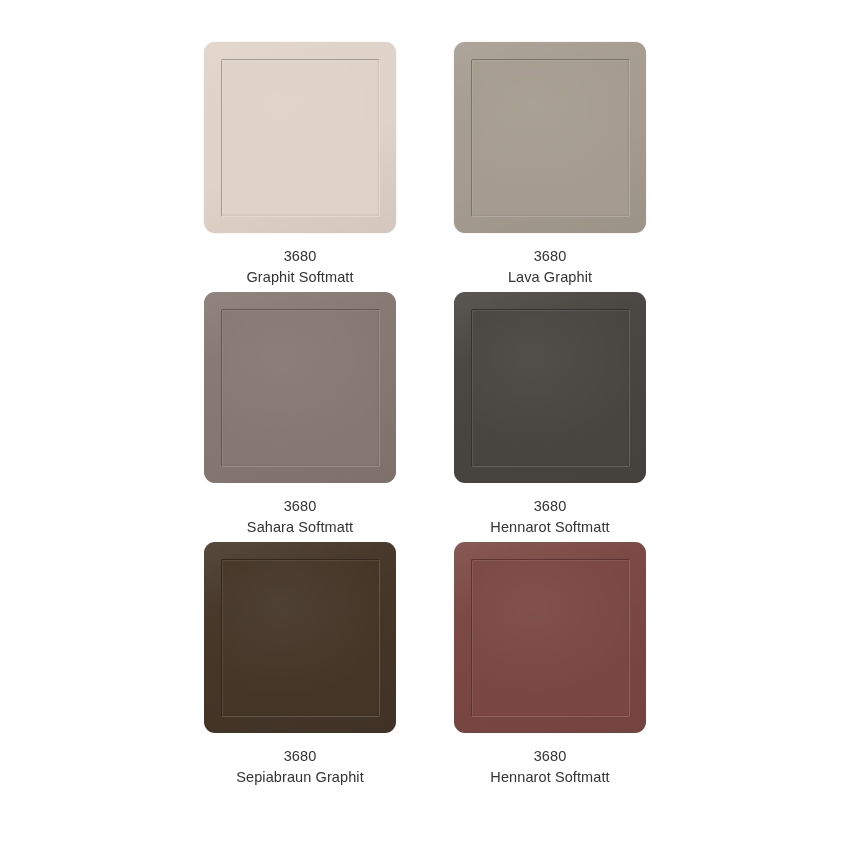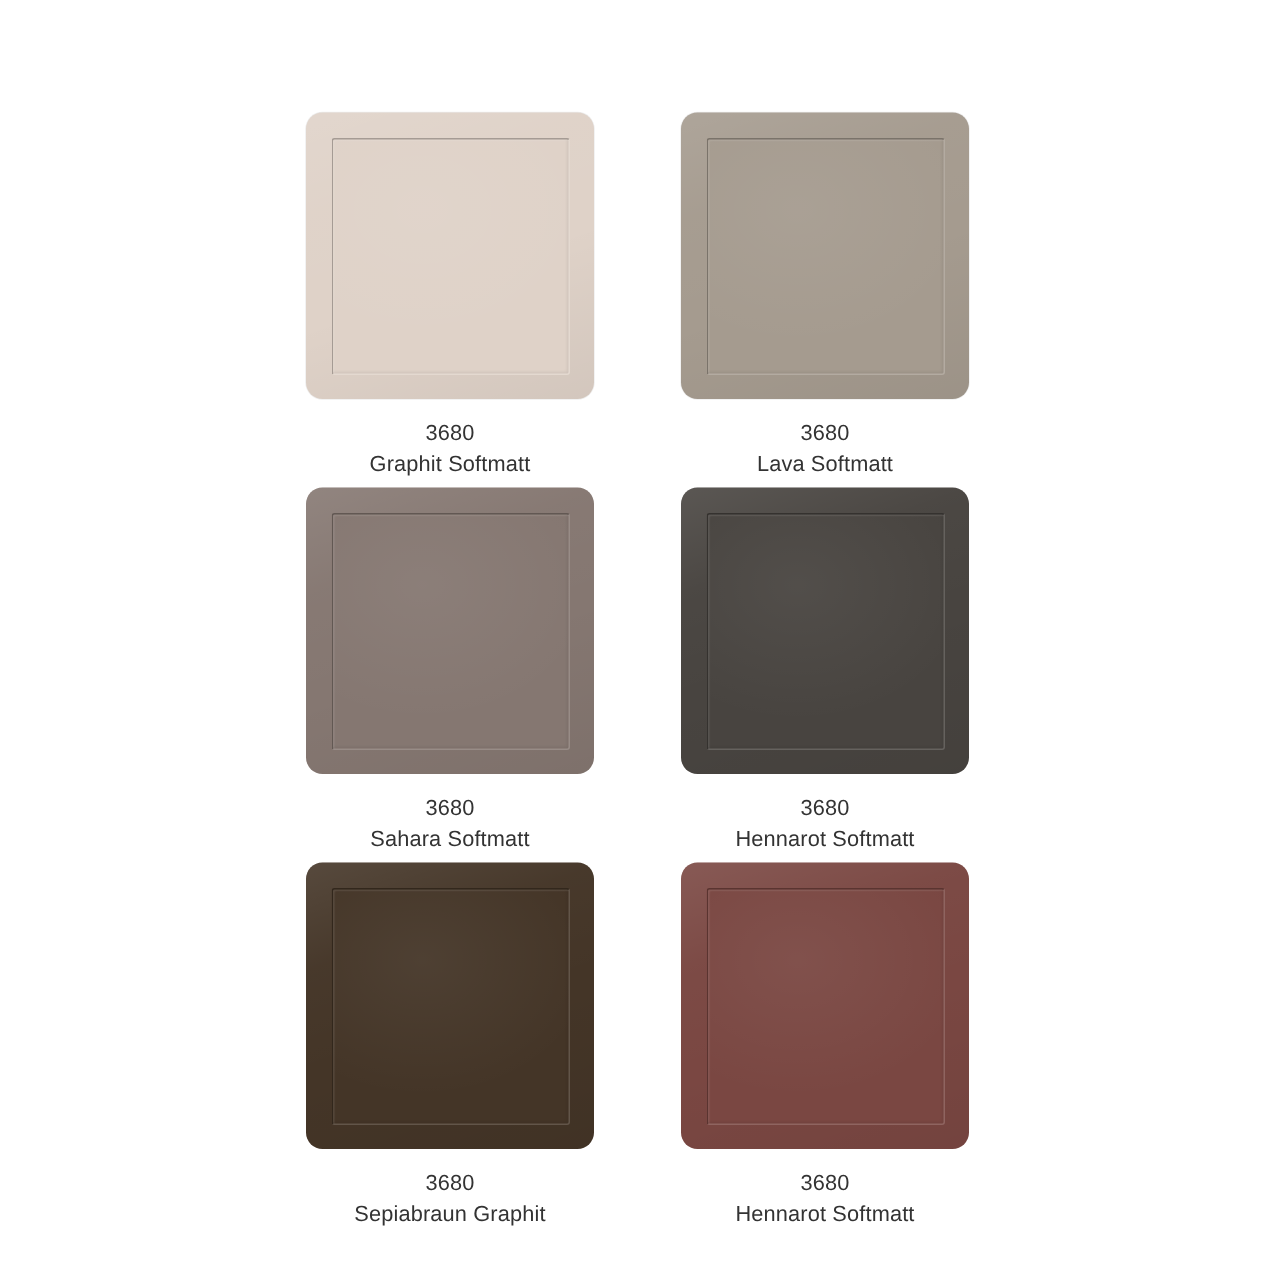--- a/index.html
+++ b/index.html
@@ -18,21 +18,21 @@
   }
 
   .swatch-grid {
     width: 850px;
     height: 850px;
     display: grid;
     grid-template-columns: 250px 250px;
     grid-template-rows: 250px 250px 250px;
     justify-content: center;
     align-content: start;
-    padding-top: 75px;
+    padding-top: 42px;
     column-gap: 0px;
     row-gap: 0px;
   }
 
   .swatch-cell {
     display: flex;
     flex-direction: column;
     align-items: center;
   }
 
@@ -128,21 +128,21 @@
       <span class="name">Graphit Softmatt</span>
     </div>
   </div>
 
   <div class="swatch-cell">
     <div class="panel light" style="--c: #A59B8F;">
       <div class="panel-inner"></div>
     </div>
     <div class="caption">
       <span class="code">3680</span>
-      <span class="name">Lava Softmatt</span>
+      <span class="name">Lava Graphit</span>
     </div>
   </div>
 
   <div class="swatch-cell">
     <div class="panel" style="--c: #857771;">
       <div class="panel-inner"></div>
     </div>
     <div class="caption">
       <span class="code">3680</span>
       <span class="name">Sahara Softmatt</span>

